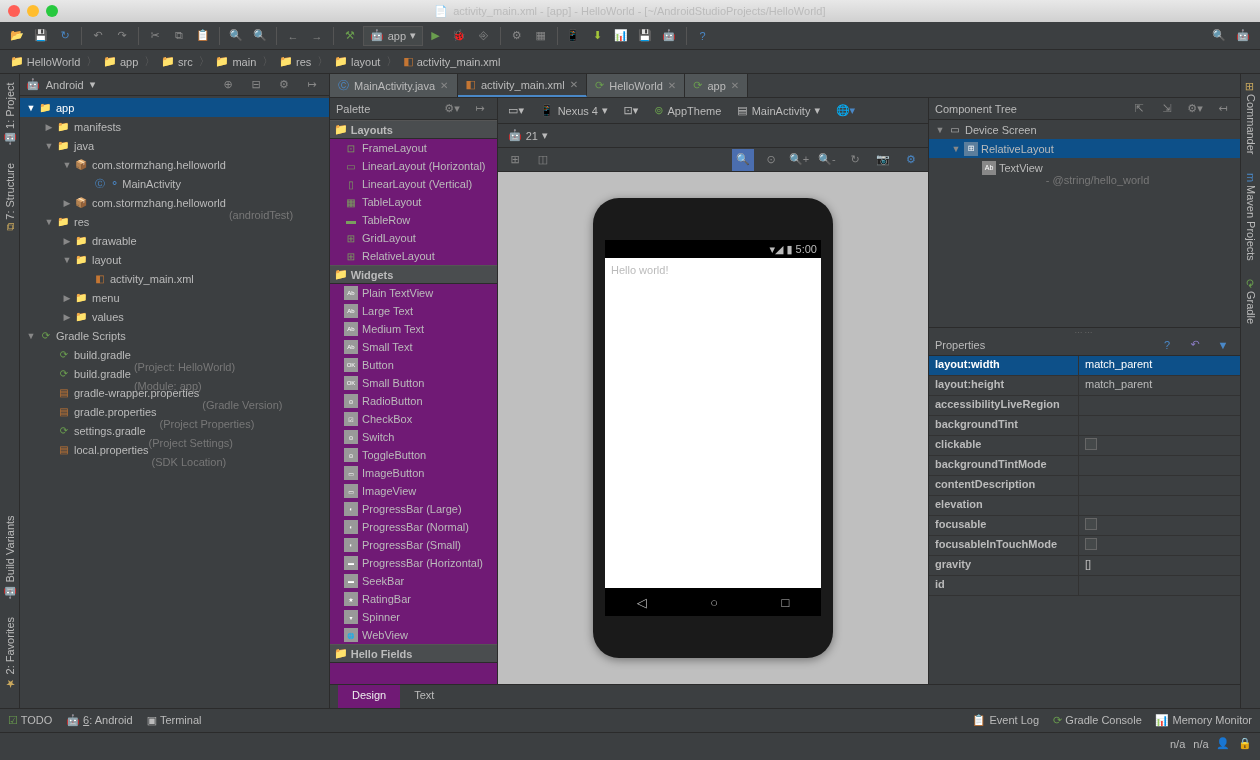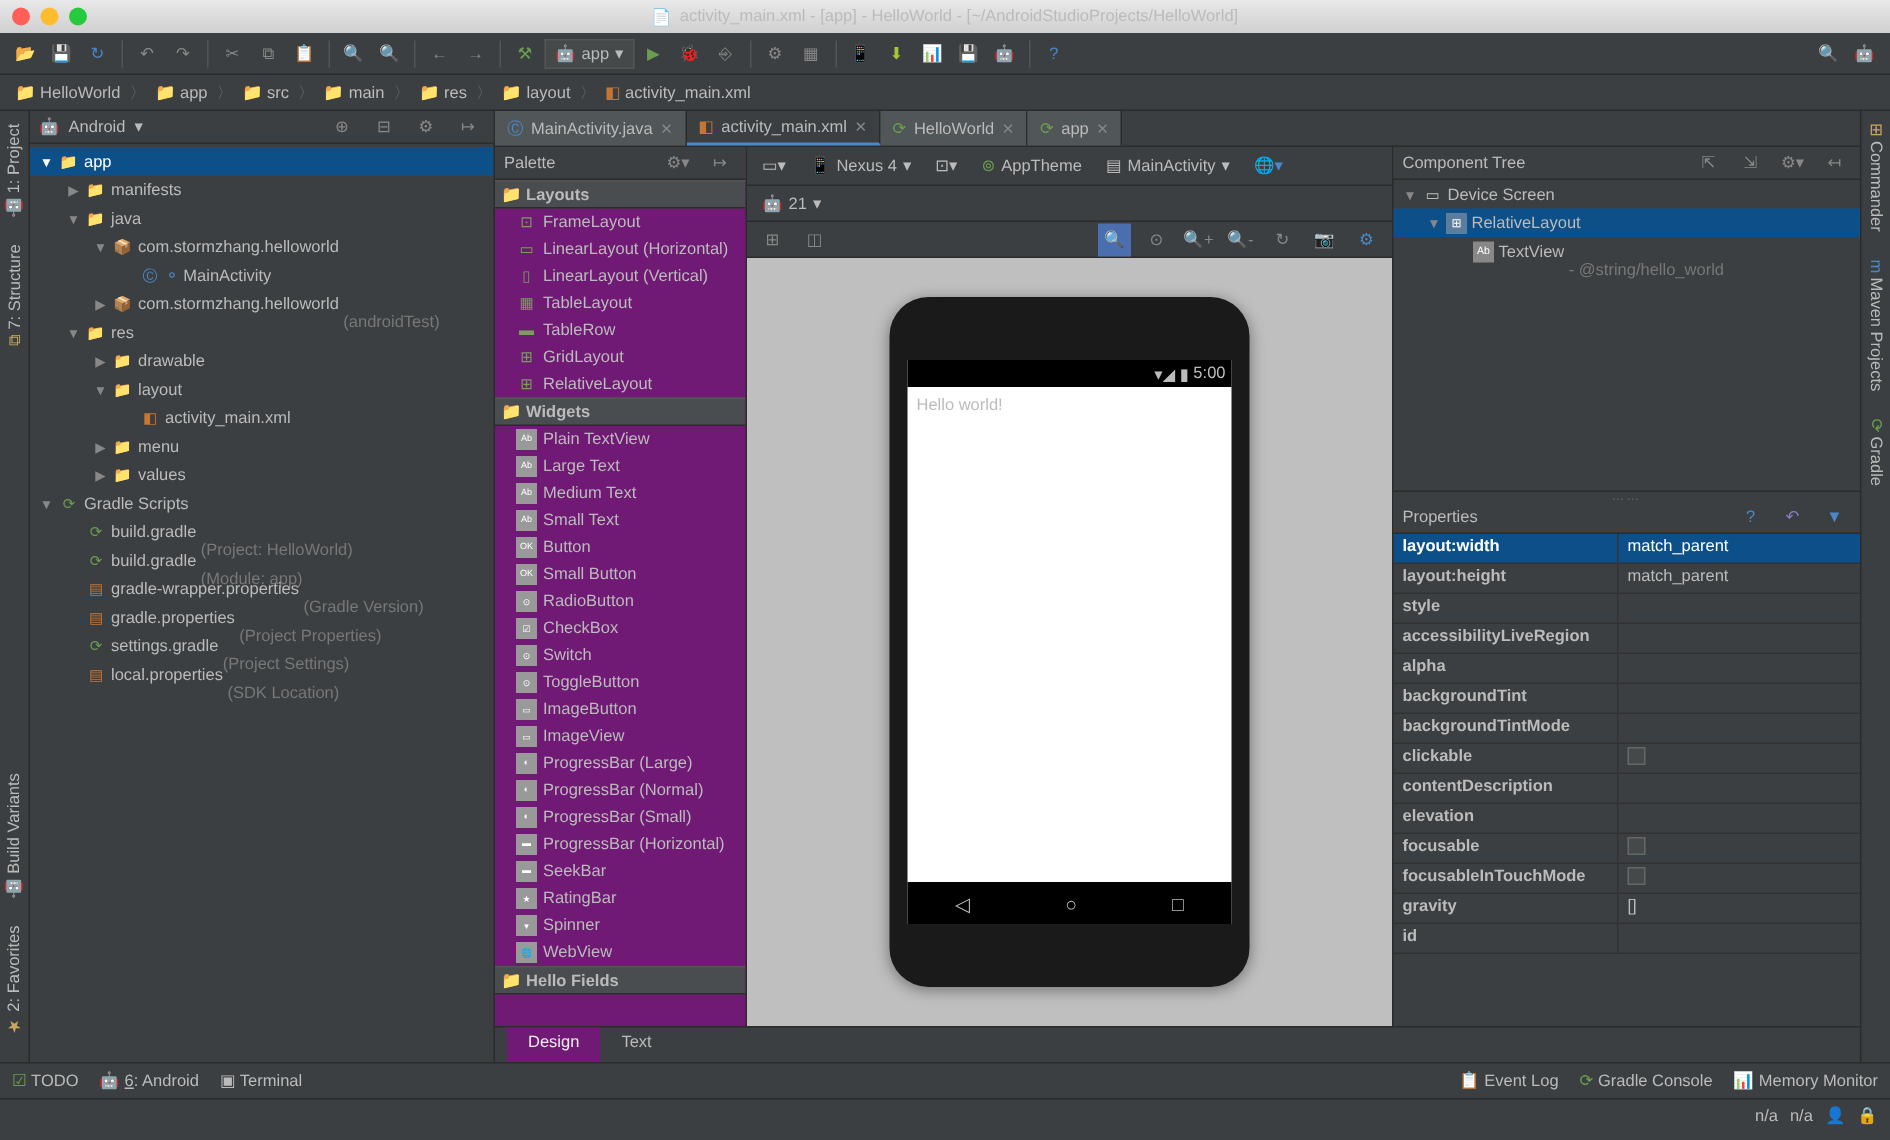--- a/index.html
+++ b/index.html
@@ -555,42 +555,34 @@
           <div class="props-tbl" id="props-tbl">
               <div class="prop-row sel">
                 <div class="prop-name" style="position:relative">layout:width</div>
                 <div class="prop-val">match_parent</div>
               </div>
               <div class="prop-row">
                 <div class="prop-name" style="position:relative">layout:height</div>
                 <div class="prop-val">match_parent</div>
               </div>
               <div class="prop-row">
-                <div class="prop-name" style="position:relative">style</div>
-                <div class="prop-val"></div>
-              </div>
-              <div class="prop-row">
                 <div class="prop-name" style="position:relative">accessibilityLiveRegion</div>
                 <div class="prop-val"></div>
               </div>
               <div class="prop-row">
-                <div class="prop-name" style="position:relative">alpha</div>
-                <div class="prop-val"></div>
-              </div>
-              <div class="prop-row">
                 <div class="prop-name" style="position:relative">backgroundTint</div>
                 <div class="prop-val"></div>
               </div>
               <div class="prop-row">
+                <div class="prop-name" style="position:relative">clickable</div>
+                <div class="prop-val"><span class="chk"></span></div>
+              </div>
+              <div class="prop-row">
                 <div class="prop-name" style="position:relative">backgroundTintMode</div>
                 <div class="prop-val"></div>
-              </div>
-              <div class="prop-row">
-                <div class="prop-name" style="position:relative">clickable</div>
-                <div class="prop-val"><span class="chk"></span></div>
               </div>
               <div class="prop-row">
                 <div class="prop-name" style="position:relative">contentDescription</div>
                 <div class="prop-val"></div>
               </div>
               <div class="prop-row">
                 <div class="prop-name" style="position:relative">elevation</div>
                 <div class="prop-val"></div>
               </div>
               <div class="prop-row">

